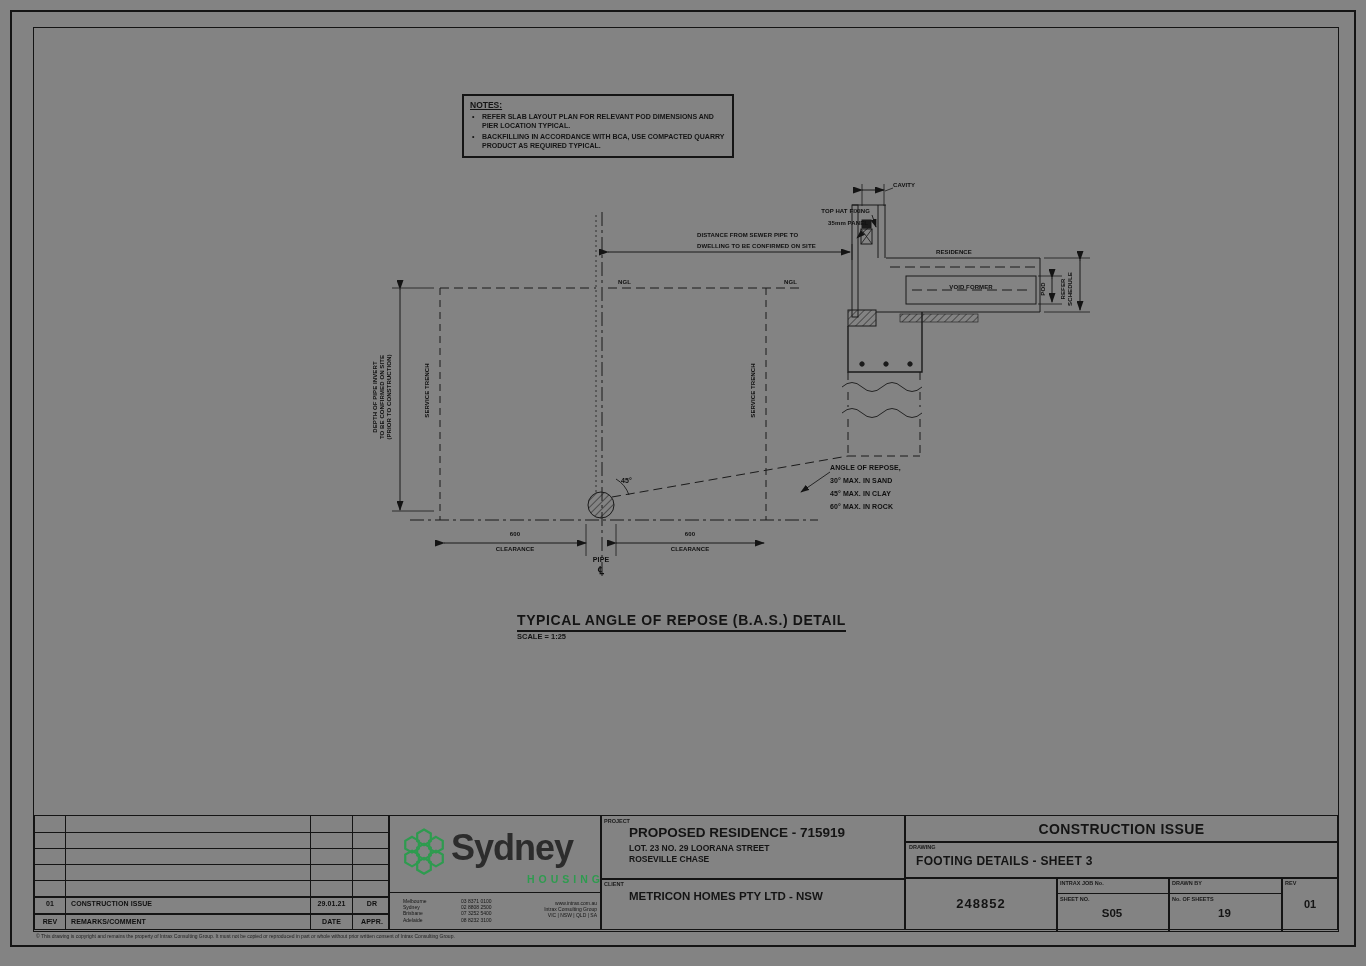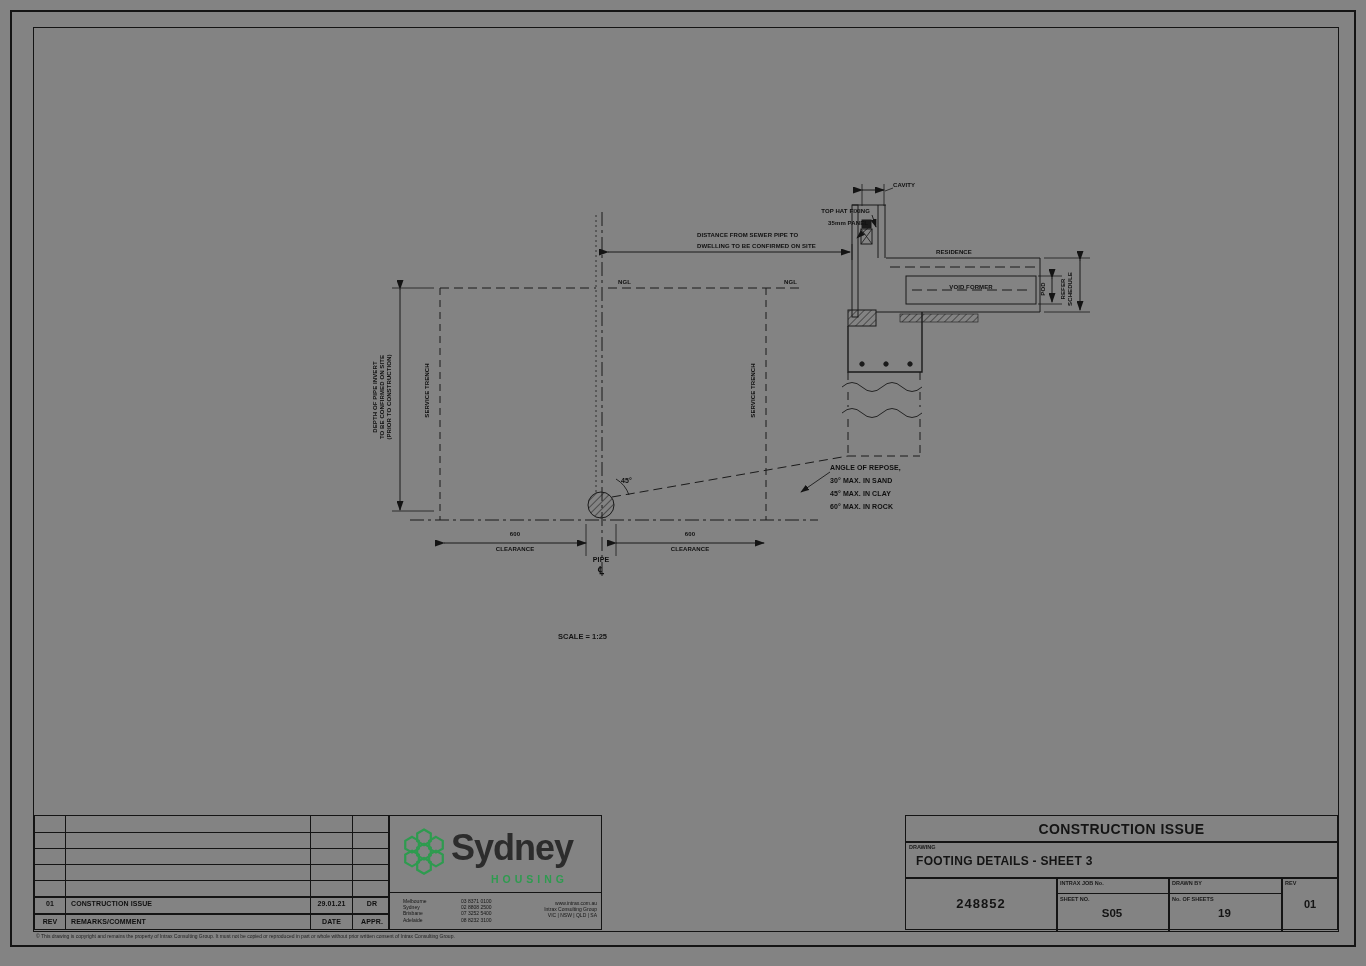--- a/index.html
+++ b/index.html
@@ -13,29 +13,29 @@
   .lbl.c{text-align:center;white-space:normal;}
   .rot{transform:rotate(-90deg);transform-origin:0 0;}
   
   .notes{position:absolute;left:462px;top:94px;width:272px;height:64px;border:2px solid #141414;padding:4px 6px;box-sizing:border-box;}
   .notes h4{margin:0 0 3px 0;font:700 8.5px "Liberation Sans",sans-serif;text-decoration:underline;}
   .notes .ni{position:relative;font:700 7px/8.5px "Liberation Sans",sans-serif;padding-left:12px;margin-bottom:3px;}
   .notes .ni::before{content:"•";position:absolute;left:2px;top:0;}
   
   .dtitle{position:absolute;left:517px;top:612px;font:700 14px "Liberation Sans",sans-serif;letter-spacing:.6px;
           border-bottom:2px solid #141414;padding-bottom:2px;}
-  .dscale{position:absolute;left:517px;top:632px;font:700 7.5px "Liberation Sans",sans-serif;margin-left:41px;}
+  .dscale{position:absolute;left:517px;top:632px;font:700 7.5px "Liberation Sans",sans-serif;}
   
   .tb{position:absolute;box-sizing:border-box;border:1.5px solid #141414;background:transparent;}
   .tb .tag{position:absolute;left:3px;top:2px;font:700 5.5px "Liberation Sans",sans-serif;color:#1a1a1a;}
   .vline{position:absolute;background:#141414;}
   .hline{position:absolute;background:#141414;}
   .cellval{position:absolute;font-weight:700;}
   
-  .housing{letter-spacing:4px;font:700 10.5px "Liberation Sans",sans-serif;}
+  .housing{letter-spacing:4px;font:700 10.5px "Liberation Sans",sans-serif;margin-left:36px;}
   .contact{font:400 5px/6.2px "Liberation Sans",sans-serif;color:#161616;}
   .disc{position:absolute;left:36px;top:933px;font:400 5px "Liberation Sans",sans-serif;color:#222;}
 </style>
 </head>
 <body>
 
 <div class="sheet">
 
   <div class="border-outer"></div>
   <div class="border-inner"></div>
@@ -144,22 +144,28 @@
   <div class="lbl" style="left:830px;top:490px;">45° MAX. IN CLAY</div>
   <div class="lbl" style="left:830px;top:503px;">60° MAX. IN ROCK</div>
   <div class="lbl" style="left:621px;top:477px;">45°</div>
   <div class="lbl s6" style="left:480px;width:70px;text-align:center;top:531px;">600</div>
   <div class="lbl s6" style="left:480px;width:70px;text-align:center;top:546px;">CLEARANCE</div>
   <div class="lbl s6" style="left:655px;width:70px;text-align:center;top:531px;">600</div>
   <div class="lbl s6" style="left:655px;width:70px;text-align:center;top:546px;">CLEARANCE</div>
   <div class="lbl" style="left:576px;width:50px;text-align:center;top:556px;">PIPE</div>
   <div class="lbl" style="left:576px;width:50px;text-align:center;top:566px;font-size:11px;">℄</div>
 
+  <div class="dtitle">TYPICAL ANGLE OF REPOSE (B.A.S.) DETAIL</div>
   <div class="dscale">SCALE = 1:25</div>
 
+  <div class="notes">
+    <h4>NOTES:</h4>
+    <div class="ni">REFER SLAB LAYOUT PLAN FOR RELEVANT POD DIMENSIONS AND PIER LOCATION TYPICAL.</div>
+    <div class="ni">BACKFILLING IN ACCORDANCE WITH BCA, USE COMPACTED QUARRY PRODUCT AS REQUIRED TYPICAL.</div>
+  </div>
 
   <div class="tb" style="left:34px;top:815px;width:356px;height:115px;">
     <div class="hline" style="left:0;top:16px;width:100%;height:1px;"></div>
     <div class="hline" style="left:0;top:32px;width:100%;height:1px;"></div>
     <div class="hline" style="left:0;top:48px;width:100%;height:1px;"></div>
     <div class="hline" style="left:0;top:64px;width:100%;height:1px;"></div>
     <div class="hline" style="left:0;top:80px;width:100%;height:1.5px;"></div>
     <div class="hline" style="left:0;top:97px;width:100%;height:1.5px;"></div>
     <div class="vline" style="left:30px;top:0;width:1px;height:100%;"></div>
     <div class="vline" style="left:275px;top:0;width:1px;height:100%;"></div>
@@ -202,20 +208,29 @@
       <div>07 3252 5400</div>
       <div>08 8232 3100</div>
     </div>
     <div class="contact" style="position:absolute;left:136px;top:84px;text-align:right;width:72px;">
       <div>www.intrax.com.au</div>
       <div>Intrax Consulting Group</div>
       <div>VIC | NSW | QLD | SA</div>
     </div>
   </div>
 
+  <div class="tb" style="left:600px;top:815px;width:305px;height:115px;">
+    <div class="tag">PROJECT</div>
+    <div class="cellval" style="left:28px;top:9px;font-size:13.5px;">PROPOSED RESIDENCE - 715919</div>
+    <div class="cellval" style="left:28px;top:27px;font-size:8.5px;">LOT. 23 NO. 29 LOORANA STREET</div>
+    <div class="cellval" style="left:28px;top:38px;font-size:8.5px;">ROSEVILLE CHASE</div>
+    <div class="hline" style="left:0;top:62px;width:100%;height:1.5px;"></div>
+    <div class="tag" style="top:65px;">CLIENT</div>
+    <div class="cellval" style="left:28px;top:74px;font-size:11.5px;">METRICON HOMES PTY LTD - NSW</div>
+  </div>
 
   <div class="tb" style="left:905px;top:815px;width:433px;height:115px;">
     <div class="cellval" style="left:0;top:5px;width:100%;text-align:center;font-size:14px;letter-spacing:.4px;">CONSTRUCTION ISSUE</div>
     <div class="hline" style="left:0;top:25px;width:100%;height:1.5px;"></div>
     <div class="tag" style="top:28px;">DRAWING</div>
     <div class="cellval" style="left:10px;top:38px;font-size:12px;letter-spacing:.3px;">FOOTING DETAILS - SHEET 3</div>
     <div class="hline" style="left:0;top:61px;width:100%;height:1.5px;"></div>
 
     <div class="vline" style="left:150px;top:61px;width:1.5px;height:54px;"></div>
     <div class="vline" style="left:262px;top:61px;width:1.5px;height:54px;"></div>

